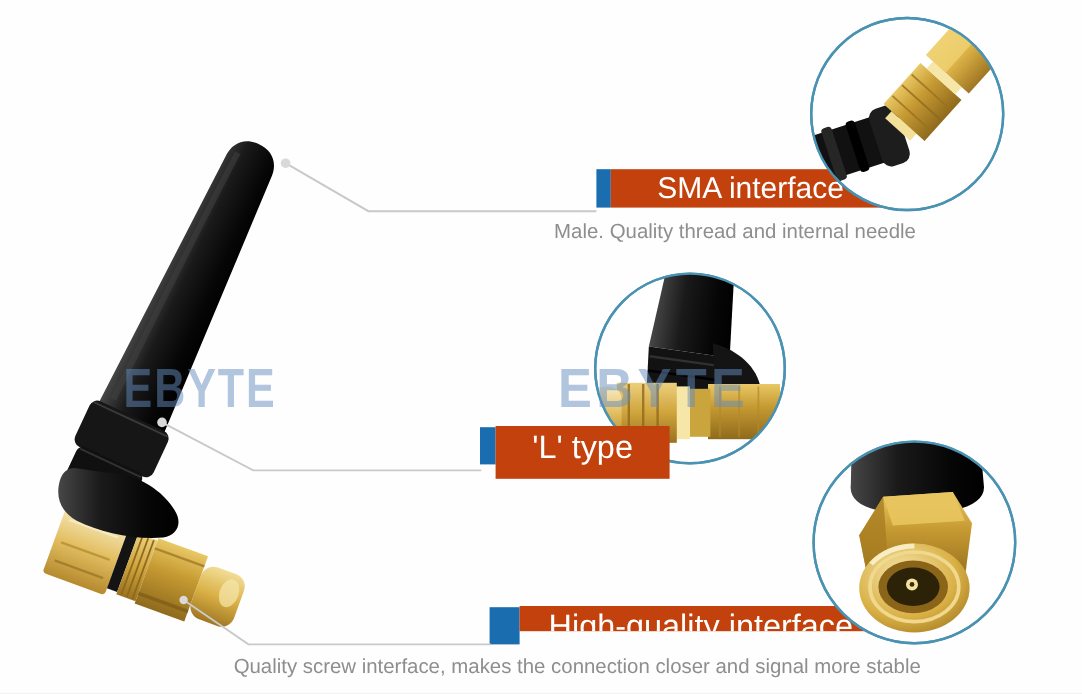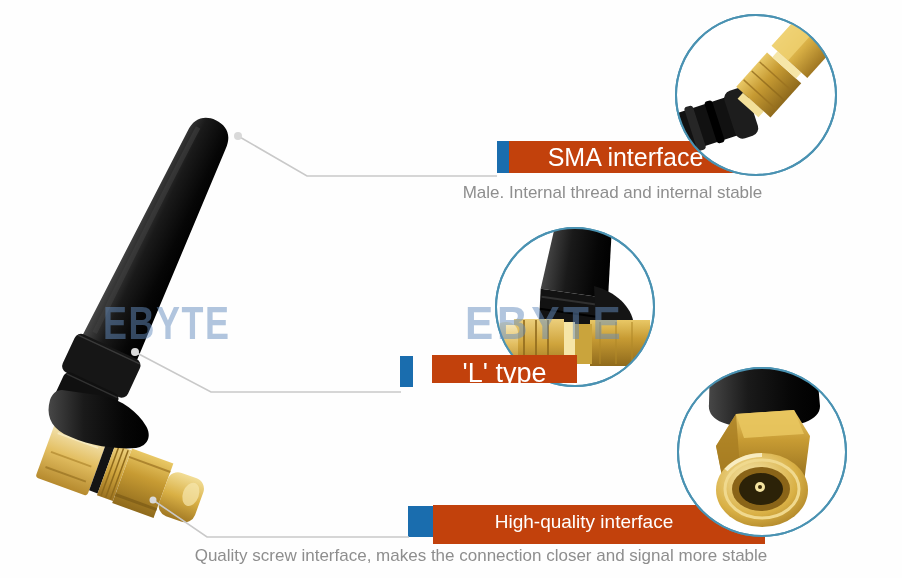--- a/index.html
+++ b/index.html
@@ -8,25 +8,25 @@
     overflow:hidden;font-family:"Liberation Sans",sans-serif;
   }
   .layer-svg{position:absolute;left:0;top:0;z-index:10;}
   
   .banner{position:absolute;background:#c2410c;color:#ffffff;
     text-align:center;white-space:nowrap;overflow:hidden;}
   .banner-tab{position:absolute;background:#1a6dae;}
   .banner-1{left:509px;top:141px;width:233px;height:32px;line-height:33px;
     font-size:25px;padding-right:28px;z-index:5;}
   .tab-1{left:497px;top:141px;width:12px;height:32px;z-index:5;}
-  .banner-2{left:432px;top:355px;width:145px;height:28px;line-height:37px;
+  .banner-2{left:413px;top:355px;width:145px;height:44px;line-height:37px;
     font-size:27px;z-index:20;}
   .tab-2{left:400px;top:356px;width:13px;height:31px;z-index:20;}
-  .banner-3{left:433px;top:505px;width:302px;height:39px;line-height:34px;
-    font-size:19px;padding-right:30px;z-index:5;}
+  .banner-3{left:433px;top:505px;width:302px;height:21px;line-height:34px;
+    font-size:27px;padding-right:30px;z-index:5;}
   .tab-3{left:408px;top:506px;width:25px;height:31px;z-index:5;}
   
   .caption{position:absolute;color:#8e8e8e;font-size:17px;text-align:center;
     white-space:nowrap;z-index:25;}
   .caption-1{left:440px;top:183px;width:345px;}
   .caption-2{left:207px;top:399px;width:380px;}
   .caption-3{left:156px;top:546px;width:650px;}
   
   .watermark{position:absolute;z-index:15;font-weight:700;font-size:46px;
     color:rgba(100,140,190,0.5);letter-spacing:2px;
@@ -209,16 +209,16 @@
       <circle cx="762" cy="452" r="84" fill="none" stroke="#4a92b2" stroke-width="2"></circle>
     </g>
   </svg>
 
   <div class="watermark wm-left">EBYTE</div>
   <div class="watermark wm-right">EBYTE</div>
 
   <div class="banner-tab tab-2"></div>
   <div class="banner banner-2">'L' type</div>
 
-  <div class="caption caption-1">Male. Internal thread and internal stable</div>
+  <div class="caption caption-1">Male. Quality thread and internal needle</div>
   <div class="caption caption-3">Quality screw interface, makes the connection closer and signal more stable</div>
 
 </div>
 
 </body></html>

